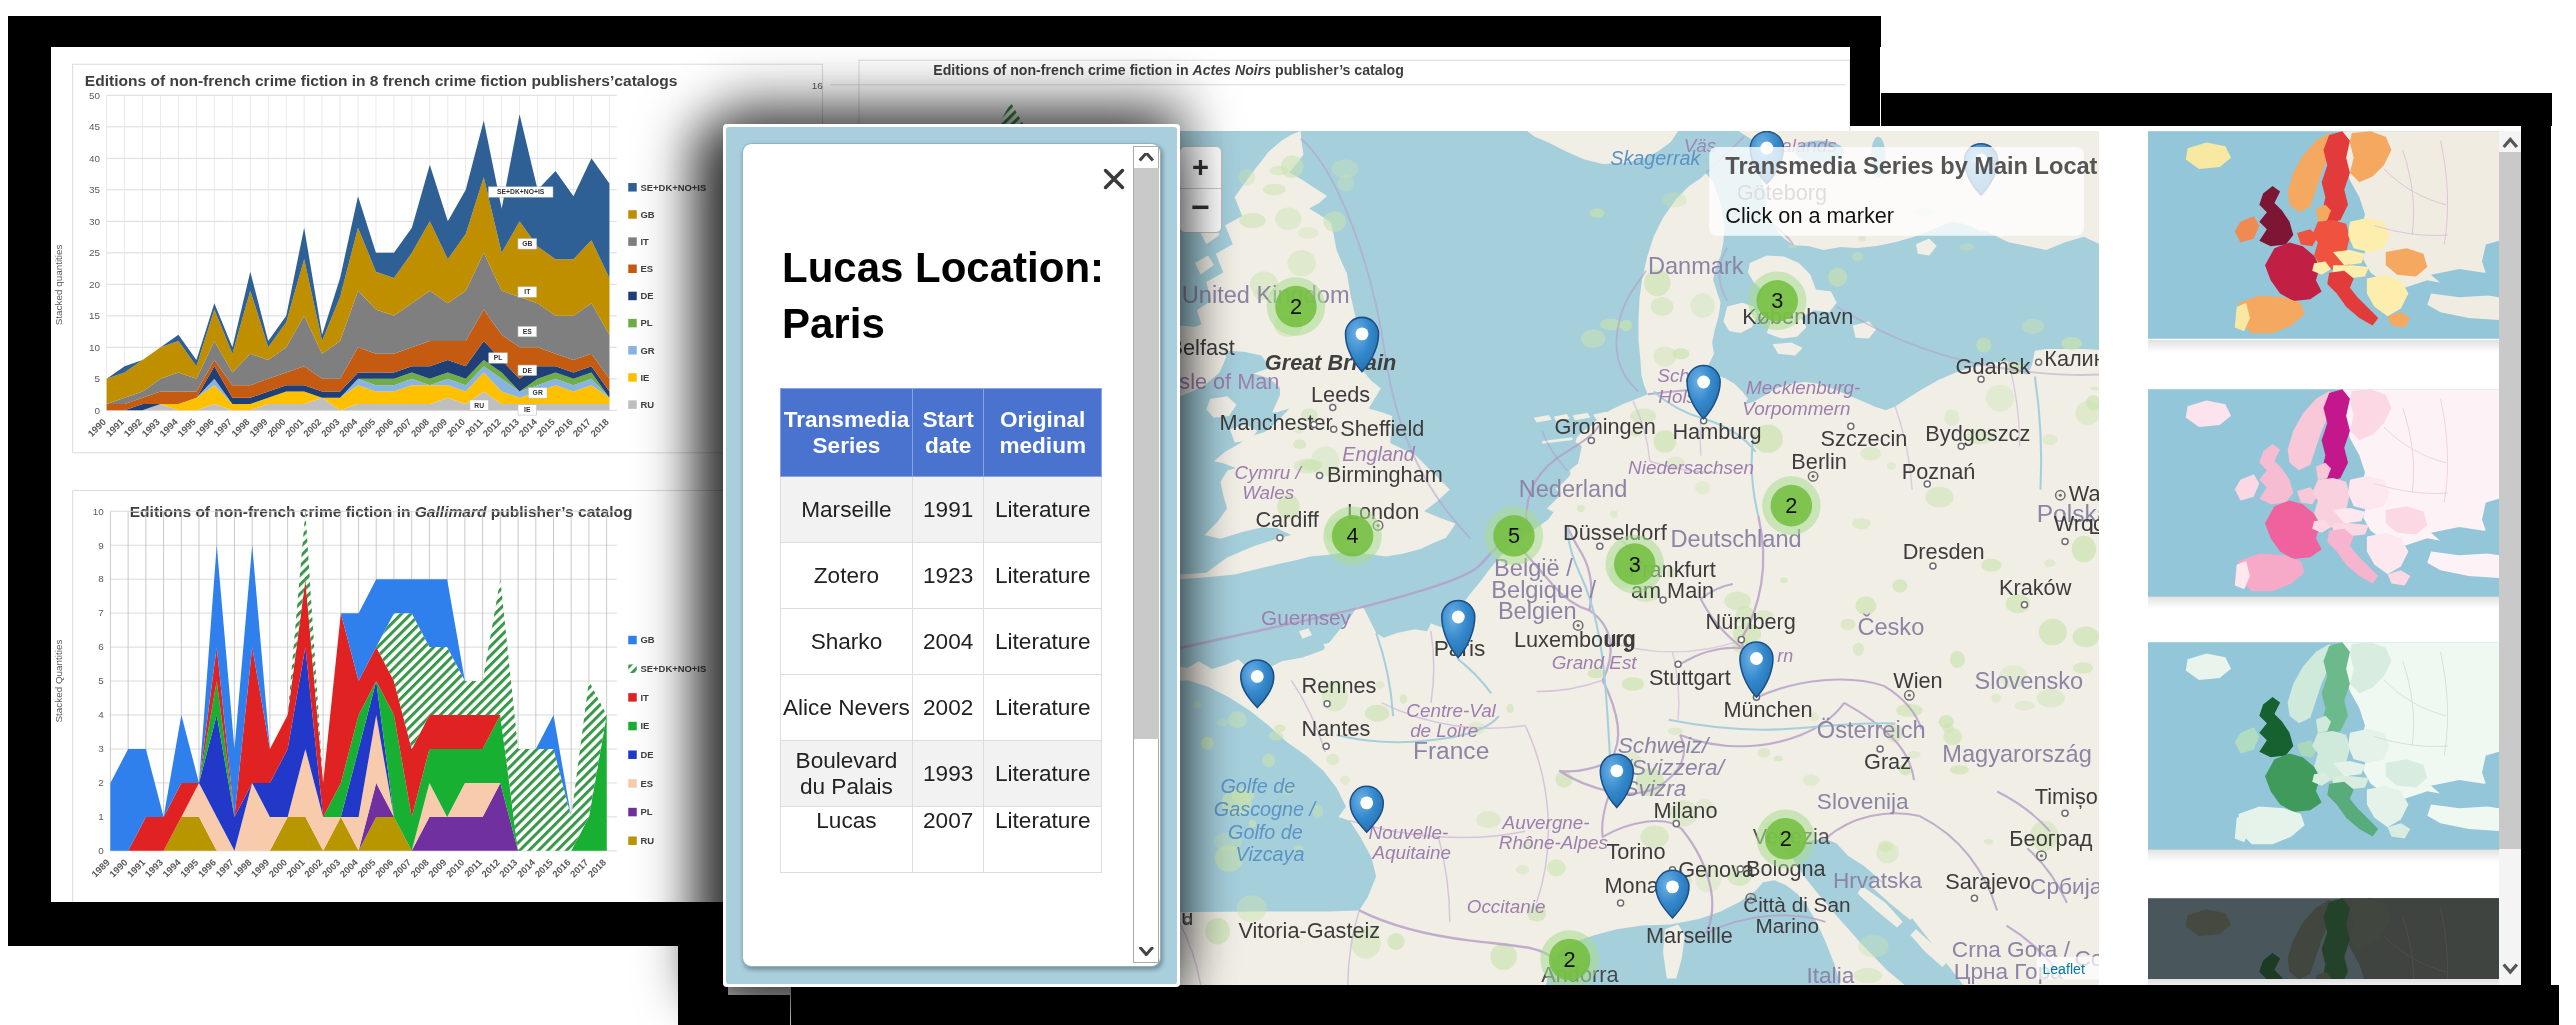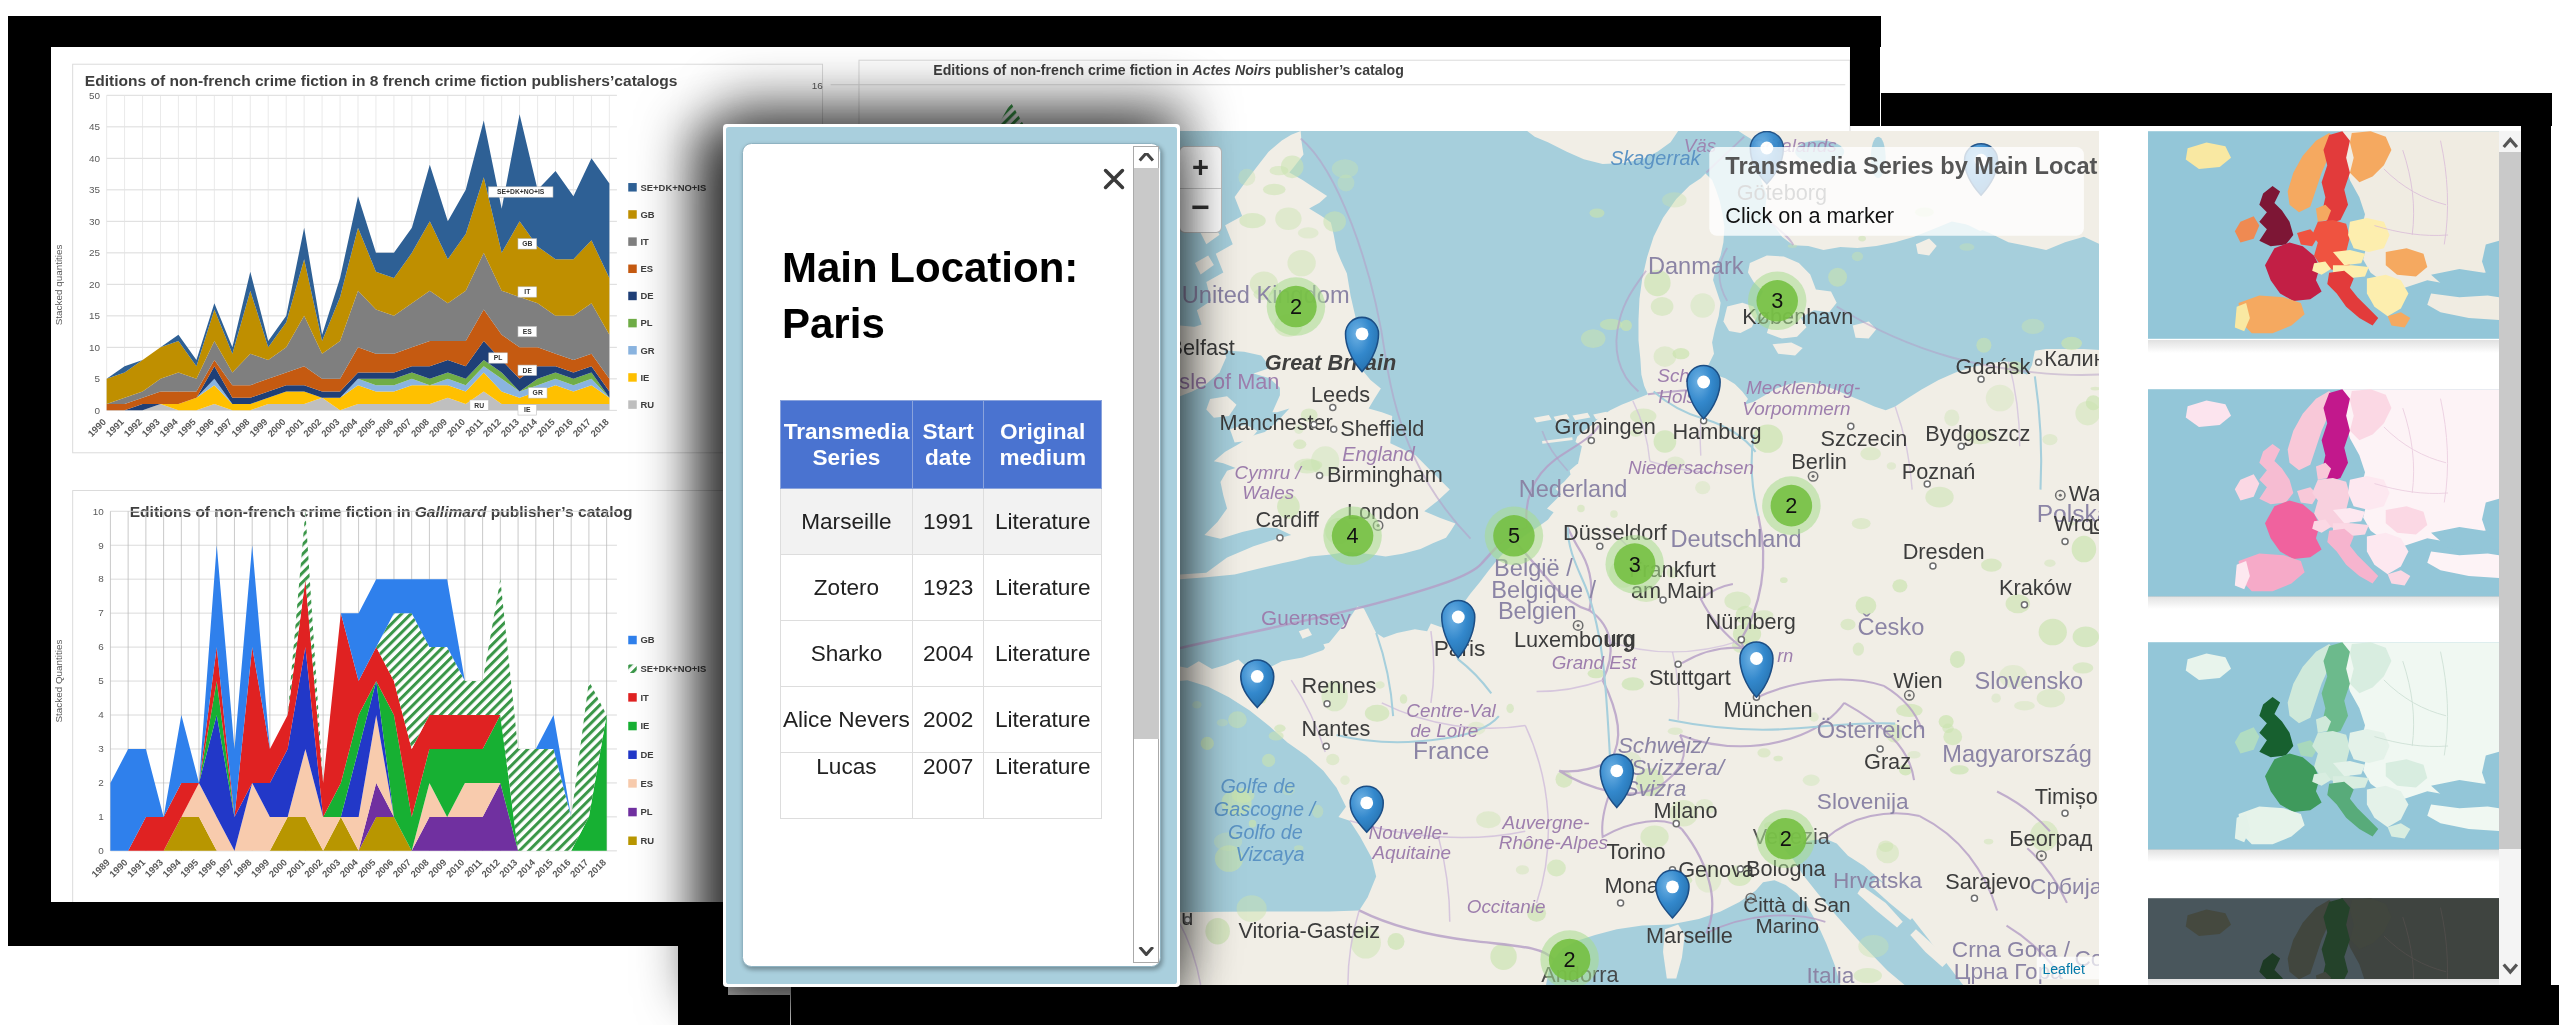--- a/index.html
+++ b/index.html
@@ -907,23 +907,23 @@
 <div class="abs" style="left:723px;top:124px;width:457px;height:863px;z-index:6;
 background:#fff;border-radius:3.8px;
 box-shadow:-26.4px 5.7px 52px 5.7px rgba(0,0,0,.62), 5.7px -24.5px 52px 3.8px rgba(0,0,0,.40), 0 28px 52px rgba(0,0,0,.45);">
 <div class="abs" style="left:2.8px;top:2.8px;right:2.8px;bottom:2.8px;background:#a9cfdd;border-radius:2.8px;"></div>
 <div class="abs" style="left:19px;top:19px;width:419px;height:824px;background:#fff;border:1.9px solid #8fb3c2;border-radius:9.4px;box-shadow:1.9px 2.8px 4.7px rgba(0,0,0,.3)"></div>
 </div>
 <div class="abs" style="left:744px;top:144px;width:415px;height:820px;z-index:7;overflow:hidden">
     <svg class="abs" style="left:355px;top:20px" width="30" height="30" viewBox="0 0 32 32">
       <path d="M7,7 L25,25 M25,7 L7,25" stroke="#3a3a3a" stroke-width="3.8" stroke-linecap="round"></path>
     </svg>
-    <div class="abs" style="left:38px;top:100px;font-size:42px;font-weight:800;color:#000">Main Location:</div>
+    <div class="abs" style="left:38px;top:100px;font-size:42px;font-weight:800;color:#000">Lucas Location:</div>
     <div class="abs" style="left:38px;top:156px;font-size:42px;font-weight:700;color:#000">Paris</div>
-    <div class="abs" style="left:36px;top:256px;width:348px">
+    <div class="abs" style="left:36px;top:244px;width:348px">
       <table style="border-collapse:collapse;width:322px;font-size:22.6px;color:#212121;text-align:center;font-family:'Liberation Sans',sans-serif">
 <colgroup>
           <col style="width:132px">
           <col style="width:72px">
           <col style="width:118px">
         </colgroup>
 <tbody>
           <tr style="background:#4a73d0;color:#fff;font-weight:bold;height:88px">
 <td style="border:0.9px solid #8aa3dc">Transmedia<br>Series</td>
             <td style="border:0.9px solid #8aa3dc">Start<br>date</td>
@@ -942,20 +942,25 @@
           <tr style="background:#fff;height:66px">
             <td style="border:0.9px solid #ddd">Sharko</td>
             <td style="border:0.9px solid #ddd">2004</td>
             <td style="border:0.9px solid #ddd">Literature</td>
           </tr>
           <tr style="background:#fff;height:66px">
             <td style="border:0.9px solid #ddd">Alice Nevers</td>
             <td style="border:0.9px solid #ddd">2002</td>
             <td style="border:0.9px solid #ddd">Literature</td>
           </tr>
+          <tr style="background:#f2f2f2;height:66px">
+            <td style="border:0.9px solid #ddd">Boulevard<br>du Palais</td>
+            <td style="border:0.9px solid #ddd">1993</td>
+            <td style="border:0.9px solid #ddd">Literature</td>
+          </tr>
           <tr style="background:#fff;height:66px">
             <td style="border:0.9px solid #ddd;vertical-align:top;padding-top:0.9px">Lucas</td>
             <td style="border:0.9px solid #ddd;vertical-align:top;padding-top:0.9px">2007</td>
             <td style="border:0.9px solid #ddd;vertical-align:top;padding-top:0.9px">Literature</td>
           </tr>
         </tbody>
       </table>
     </div>
     <div class="abs" style="left:389px;top:1.9px;width:26.4px;height:817px;background:#fff;border:0.9px solid #aaa"></div>
     <div class="abs" style="left:390px;top:23.6px;width:24.5px;height:571px;background:#c9c9c9"></div>

